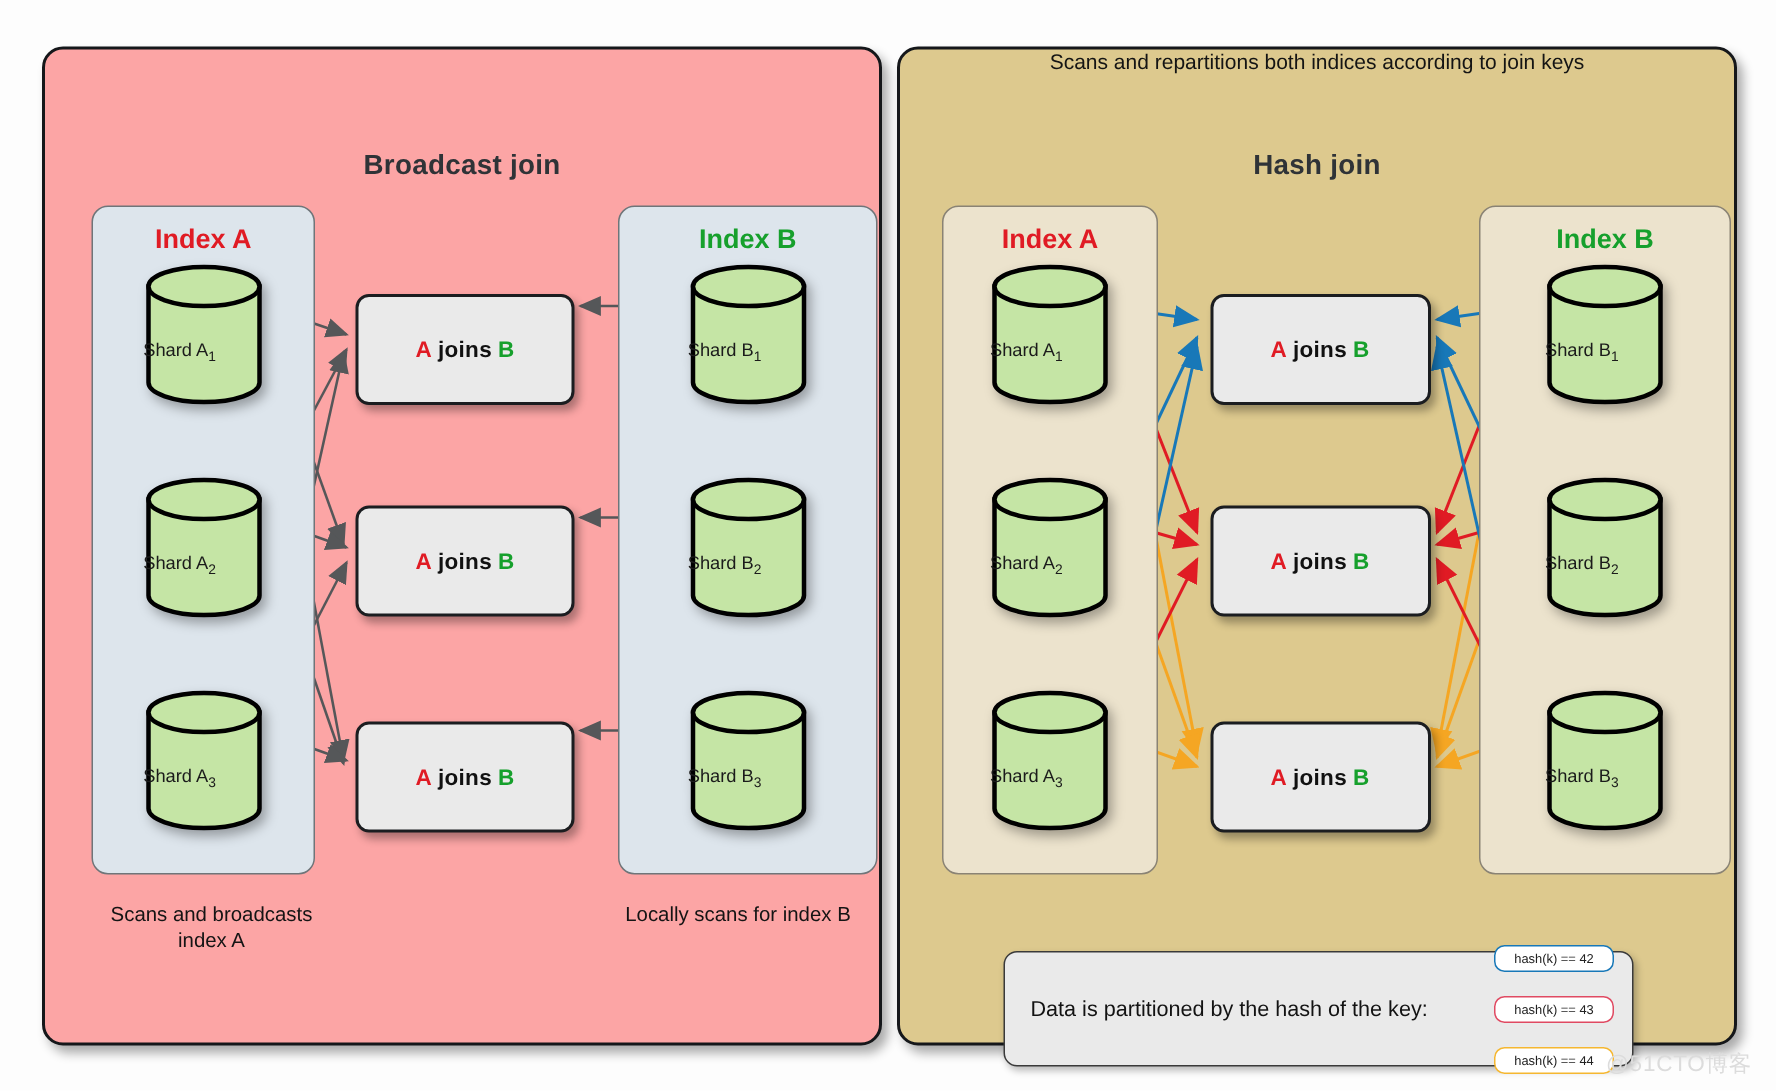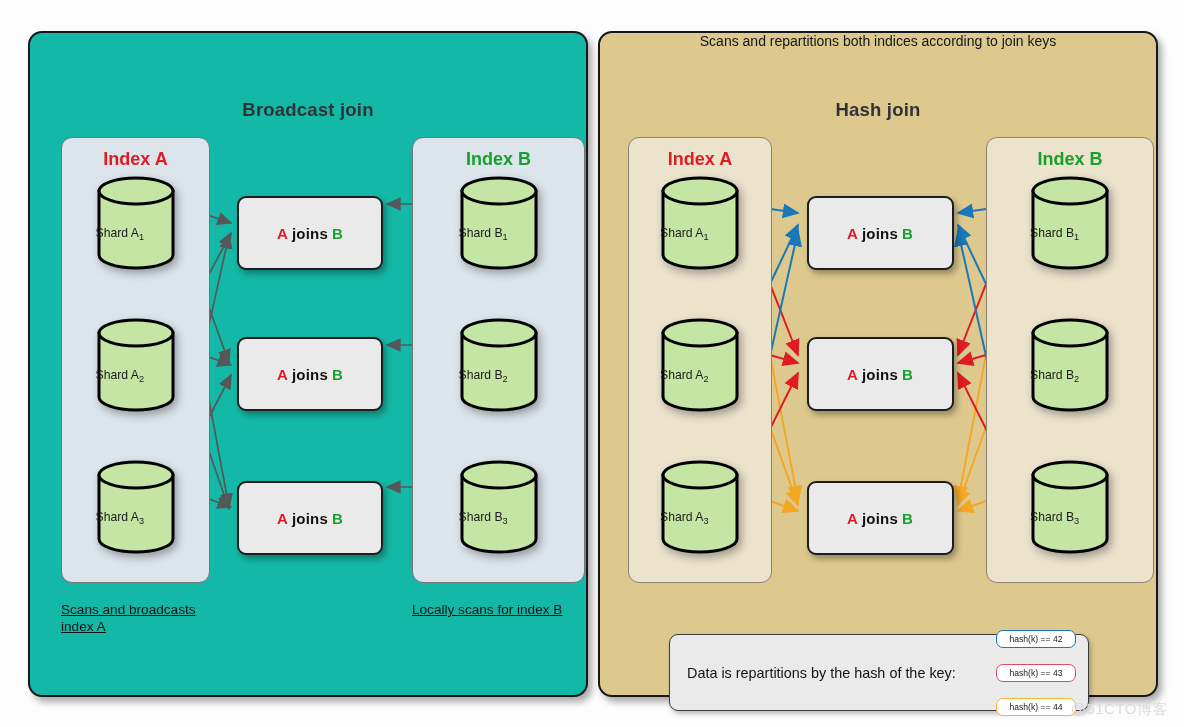--- a/index.html
+++ b/index.html
@@ -8,21 +8,21 @@
     font-family:"Liberation Sans","DejaVu Sans",sans-serif;
     background:#fdfdfd;
   }
   #root{position:absolute;inset:0;}
 
   
   .panel{
     position:absolute;border:2px solid #15171a;border-radius:14px;
     box-shadow:4px 5px 7px rgba(0,0,0,.33);
   }
-  #panel-broadcast{left:28px;top:31px;width:556px;height:662px;background:#14b8a6;}
+  #panel-broadcast{left:28px;top:31px;width:556px;height:662px;background:#fca5a5;}
   #panel-hash{left:598px;top:31px;width:556px;height:662px;background:#ddc98e;}
 
   .panel-title{
     position:absolute;left:0;width:100%;text-align:center;top:66px;
     font-size:18.5px;font-weight:bold;color:#2f3337;letter-spacing:.2px;
   }
 
   
   .indexbox{
     position:absolute;border-radius:11px;border:1.4px solid #7d7f82;
@@ -65,21 +65,21 @@
   .joinbox .jj{color:#111;margin:0 4px;}
   .joinbox .jb{color:#16a02c;}
   #panel-hash .joinbox{width:143px;margin-left:-71.5px;}
   .j1{top:163px;} .j2{top:304px;} .j3{top:448px;}
 
   
   .arrows{position:absolute;left:0;top:0;width:556px;height:662px;pointer-events:none;}
 
   
   .caption{
-    position:absolute;text-align:left;font-size:13.6px;color:#141414;line-height:1.27;text-decoration:underline;
+    position:absolute;text-align:center;font-size:13.6px;color:#141414;line-height:1.27;
   }
   #cap-left{left:31px;top:568px;width:160px;}
   #cap-right{left:382px;top:568px;width:160px;}
   #cap-hash{left:0;top:578px;width:100%;text-align:center;font-size:14px;color:#141414;}
 
   
   #hash-legend{
     position:absolute;left:69px;top:601px;width:418px;height:75px;
     background:#eaeaea;border:1.7px solid #3a3a3a;border-radius:9px;
     box-shadow:2px 3px 5px rgba(0,0,0,.25);
@@ -322,21 +322,21 @@
     </div>
     <div class="joinbox j3">
       <span class="ja">A</span>
         <span class="jj">joins</span>
         <span class="jb">B</span>
     </div>
 
     <div id="cap-hash">Scans and repartitions both indices according to join keys</div>
 
     <div id="hash-legend">
-      <div class="legend-text">Data is repartitions by the hash of the key:</div>
+      <div class="legend-text">Data is partitioned by the hash of the key:</div>
       <div class="badges">
         <div class="badge badge-blue">hash(k) == 42</div>
         <div class="badge badge-red">hash(k) == 43</div>
         <div class="badge badge-orange">hash(k) == 44</div>
       </div>
     </div>
   </div>
 
   <div id="watermark">@51CTO博客</div>
 </div>

